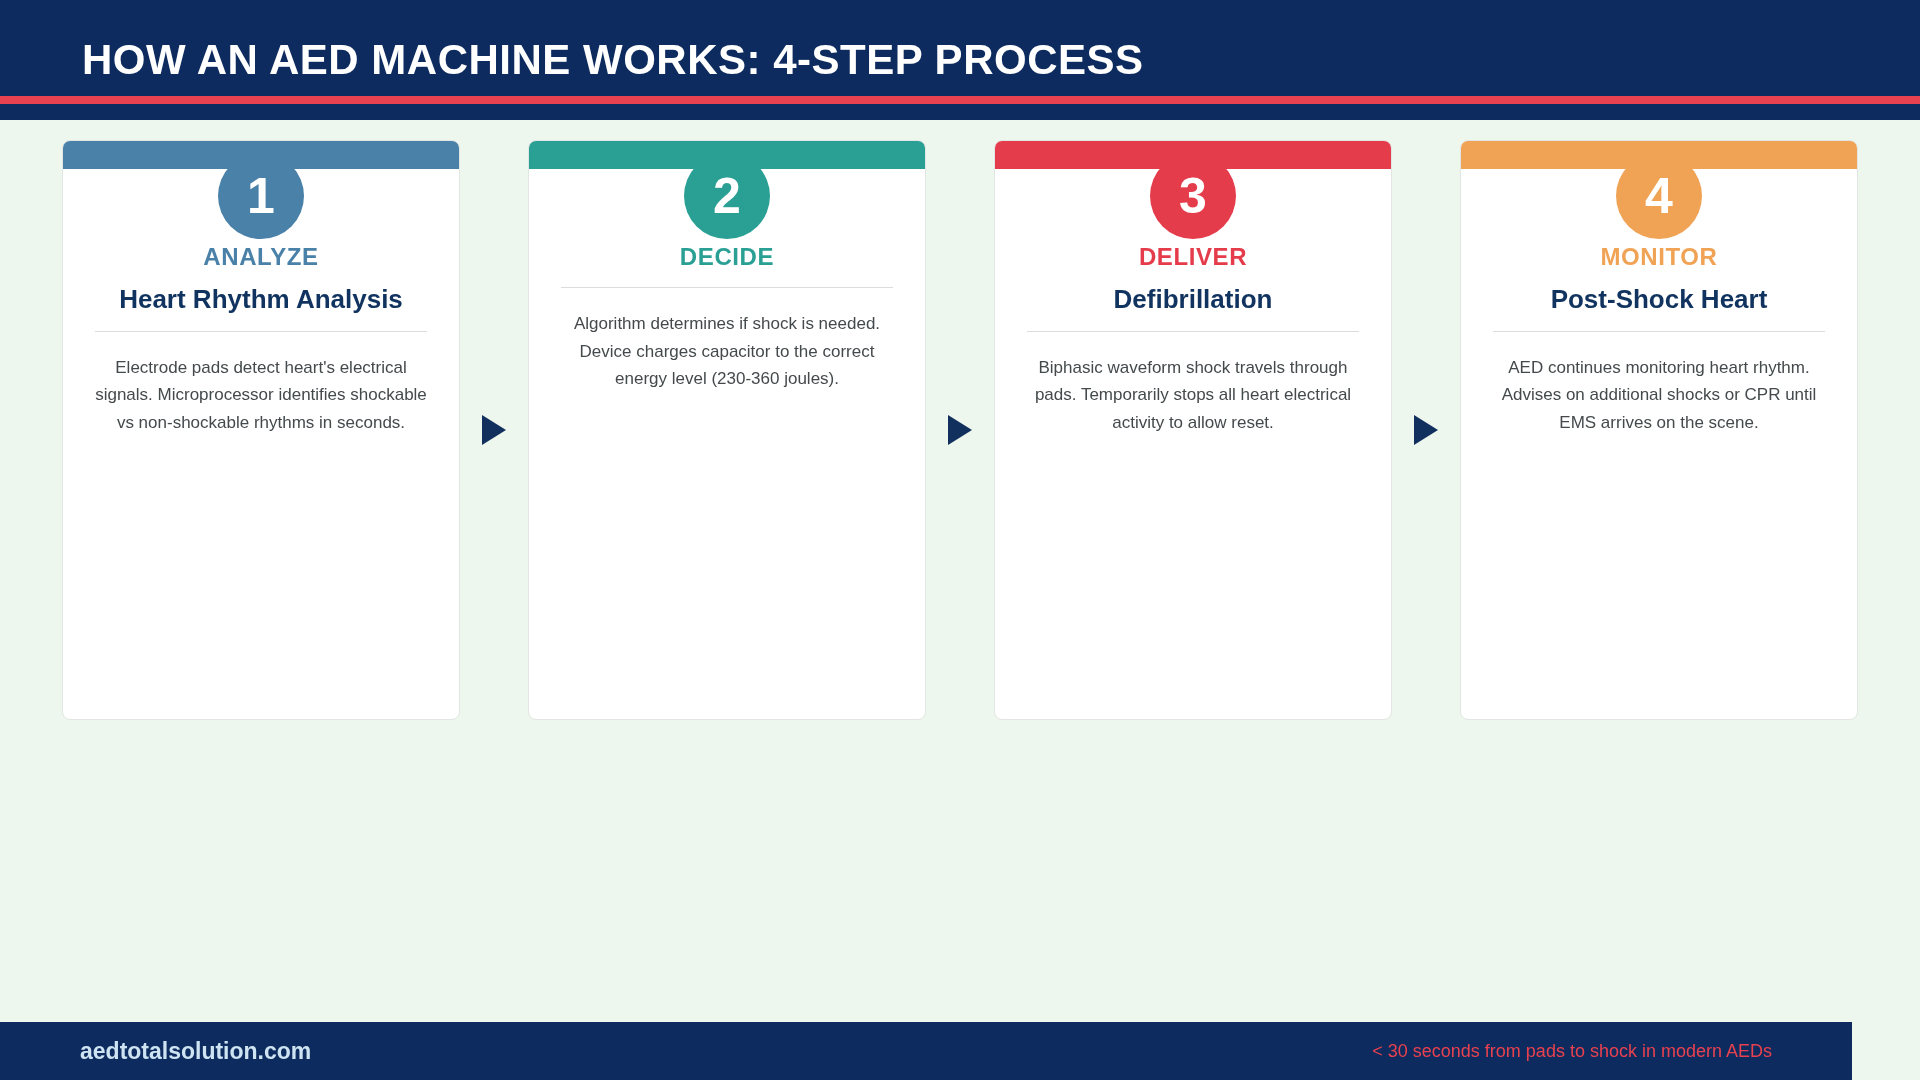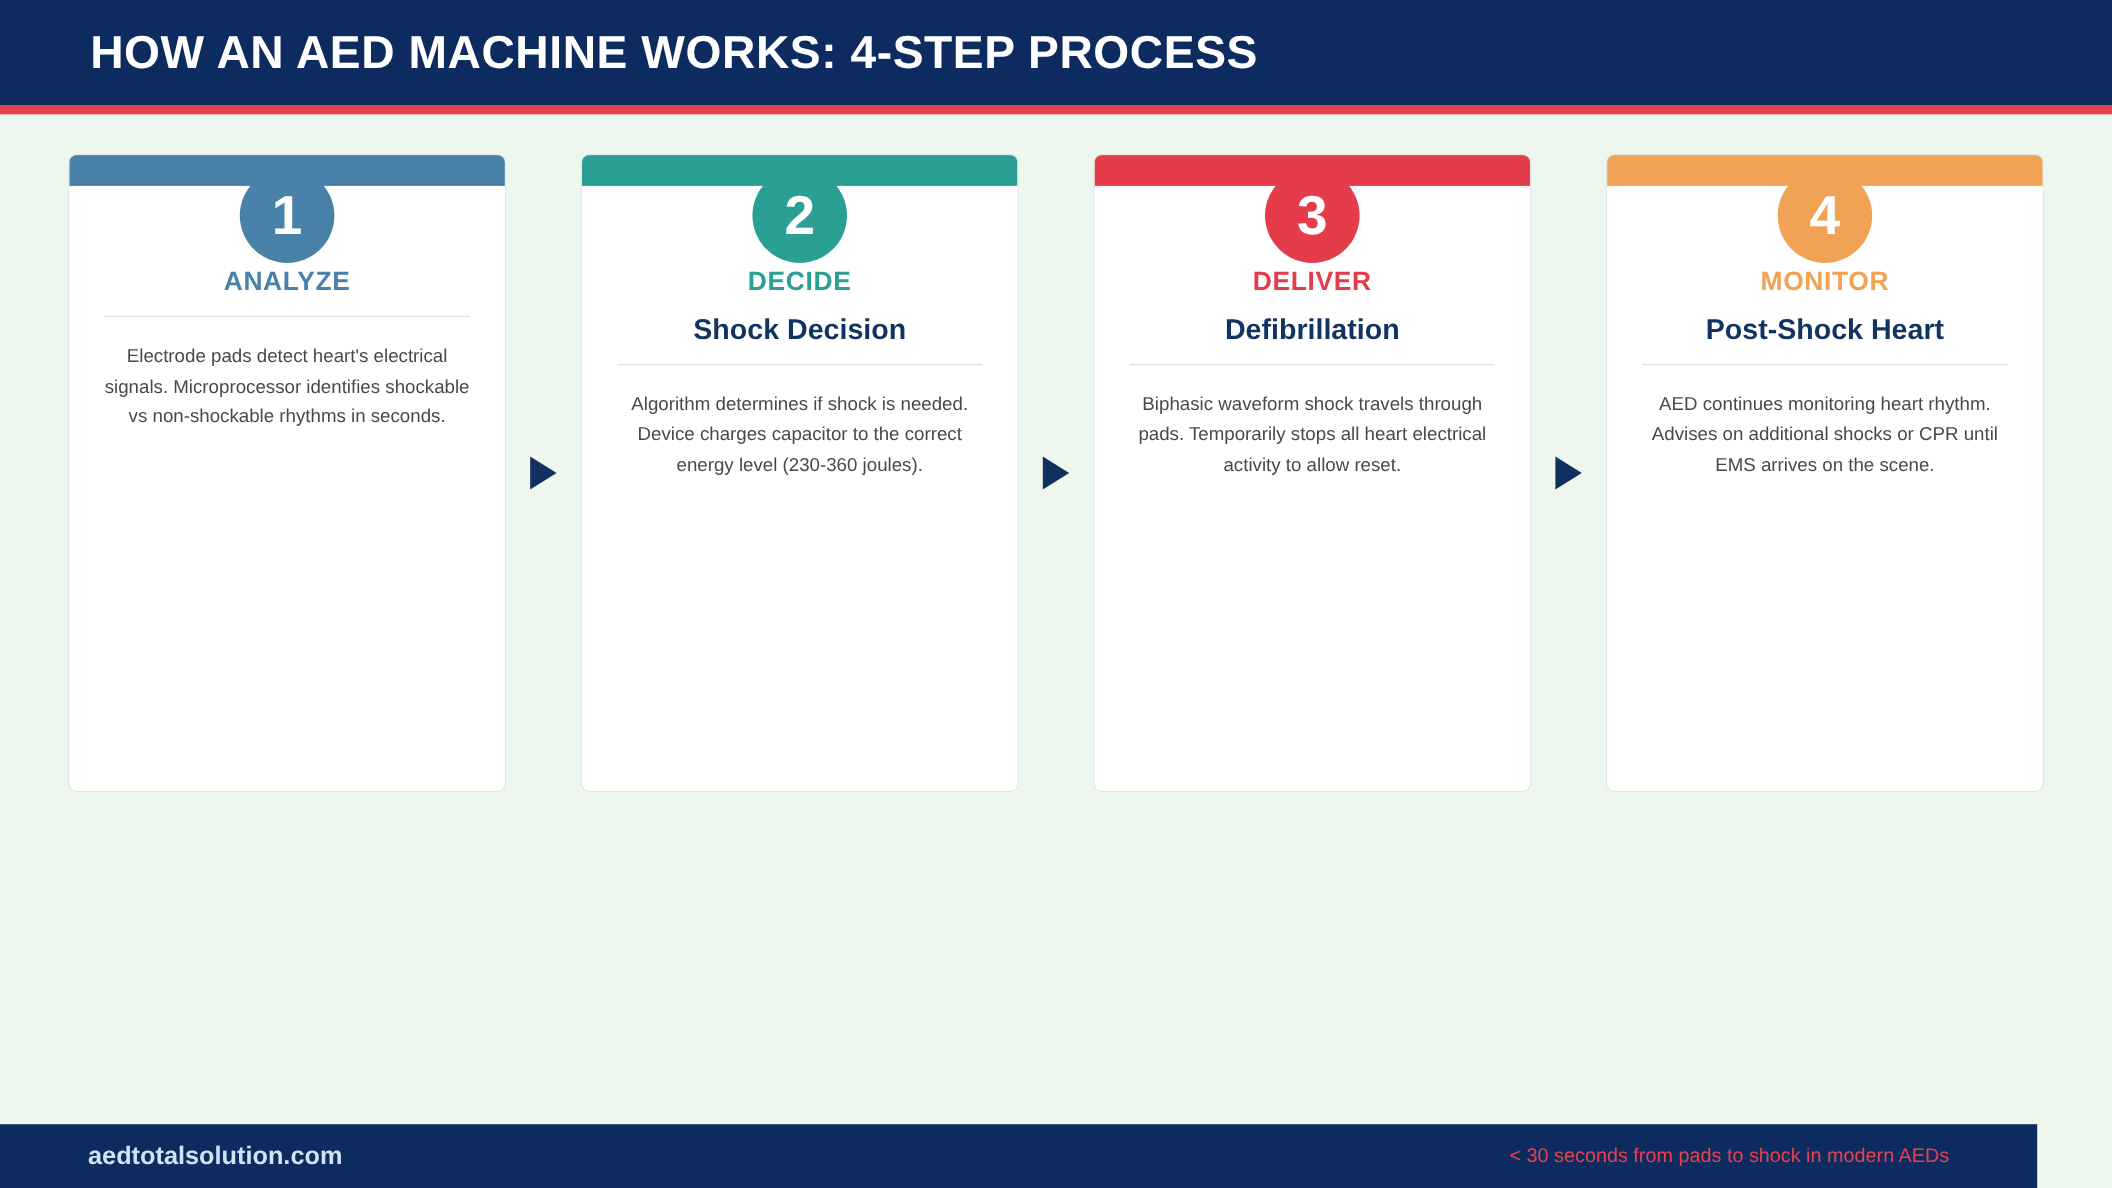--- a/index.html
+++ b/index.html
@@ -13,21 +13,21 @@
     font-family: "Liberation Sans", sans-serif;
     overflow: hidden;
     position: relative;
   }
 
   
   .header {
     position: absolute;
     left: 0; top: 0;
     width: 1920px;
-    height: 96px;
+    height: 120px;
     background: #0d2b5e;
     box-sizing: border-box;
   }
   .header-title {
     position: absolute;
     left: 82px;
     top: 50%;
     transform: translateY(-50%);
     color: #ffffff;
     font-size: 42px;
@@ -176,35 +176,35 @@
 </div>
 <div class="header-accent" style="background: rgb(232, 65, 79);"></div>
 
 <div class="cards">
 
   <div class="card">
     <div class="card-topbar" style="background: rgb(74, 129, 168);"></div>
     <div class="card-inner">
       <div class="badge" style="background: rgb(74, 129, 168);">1</div>
       <div class="card-kicker" style="color: rgb(74, 129, 168);">ANALYZE</div>
+      <div class="card-title">Heart Rhythm Analysis</div>
       <div class="card-divider"></div>
       <div class="card-body">Electrode pads detect heart's electrical signals. Microprocessor identifies shockable vs non-shockable rhythms in seconds.</div>
     </div>
   </div>
 
   <div class="arrow">
     <div class="arrow-glyph"></div>
   </div>
 
   <div class="card">
     <div class="card-topbar" style="background: rgb(42, 160, 148);"></div>
     <div class="card-inner">
       <div class="badge" style="background: rgb(42, 160, 148);">2</div>
       <div class="card-kicker" style="color: rgb(42, 160, 148);">DECIDE</div>
-      <div class="card-title">Shock Decision</div>
       <div class="card-divider"></div>
       <div class="card-body">Algorithm determines if shock is needed. Device charges capacitor to the correct energy level (230-360 joules).</div>
     </div>
   </div>
 
   <div class="arrow">
     <div class="arrow-glyph"></div>
   </div>
 
   <div class="card">

